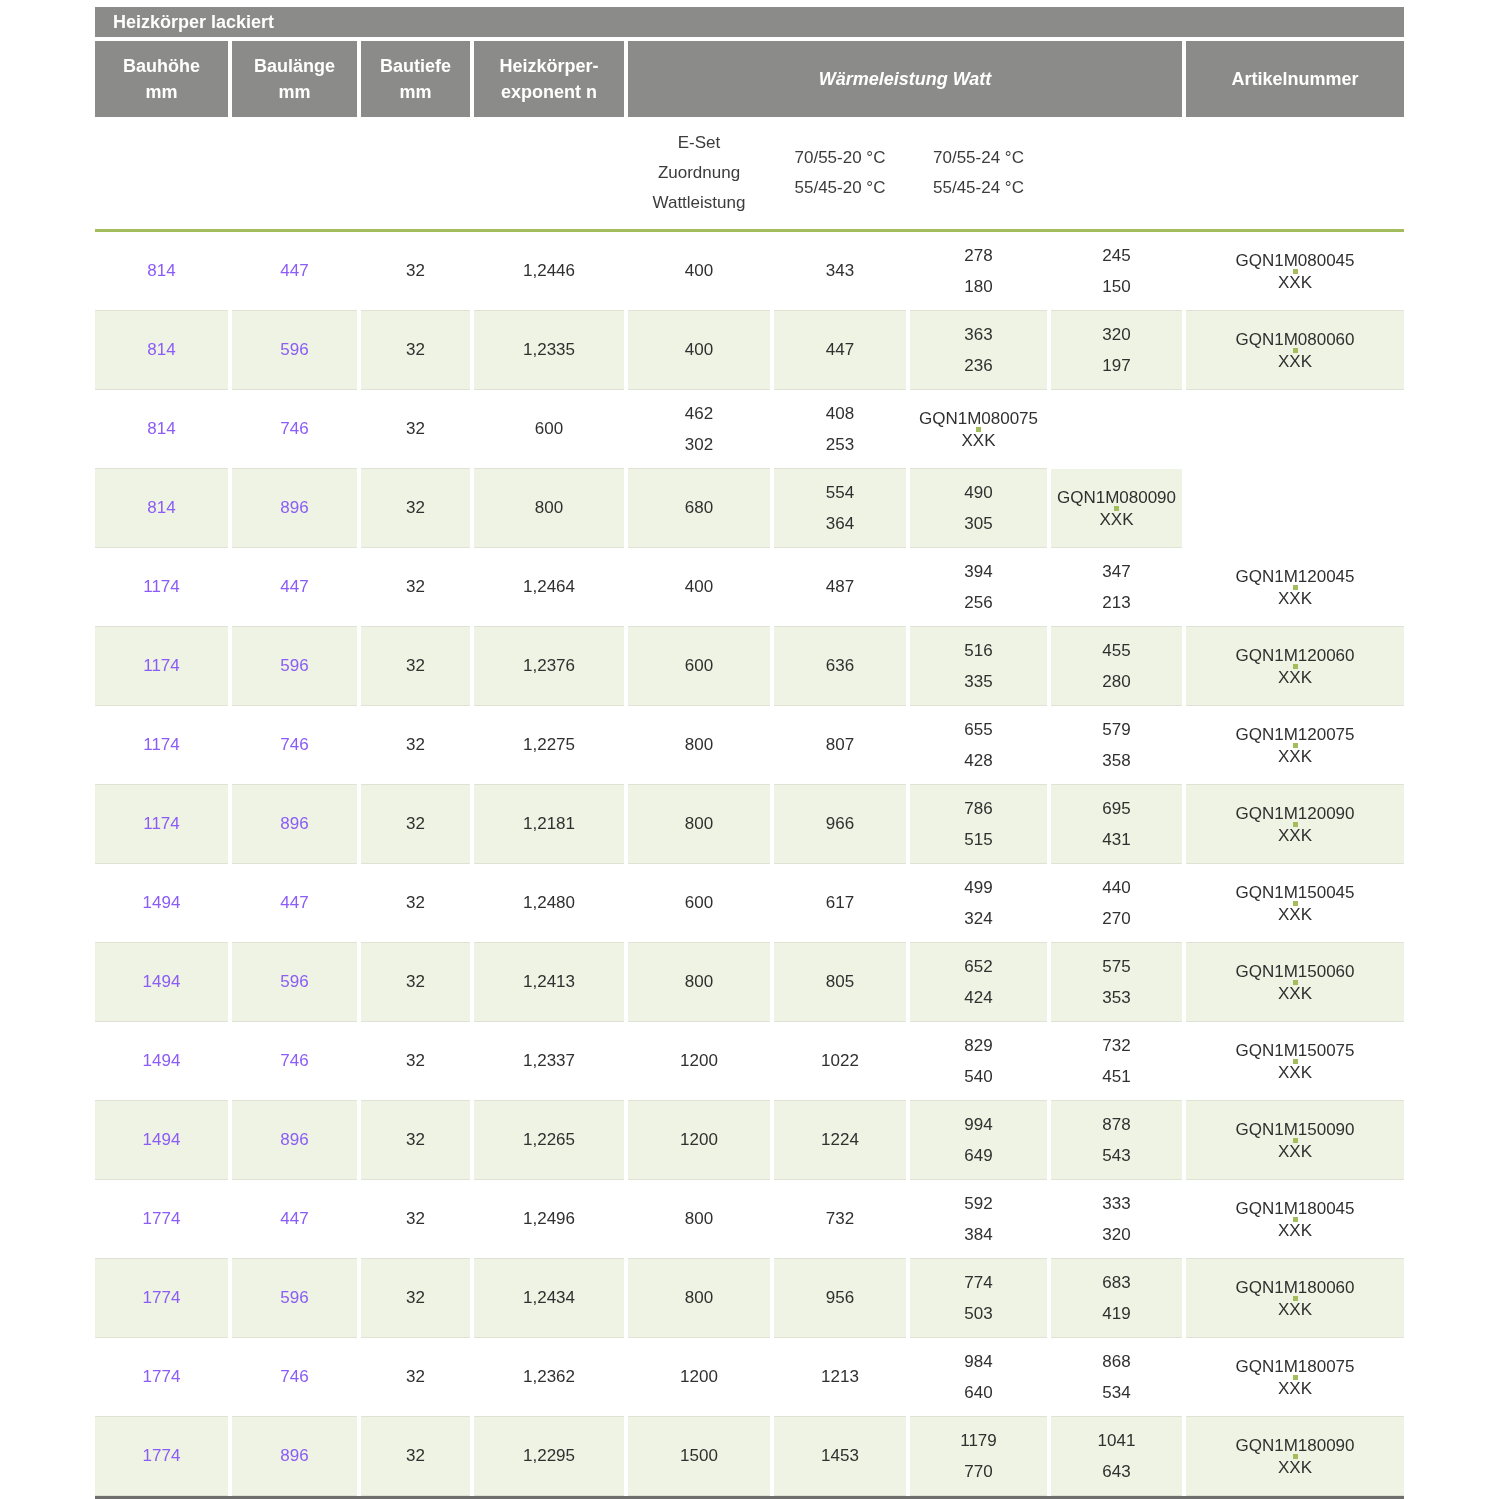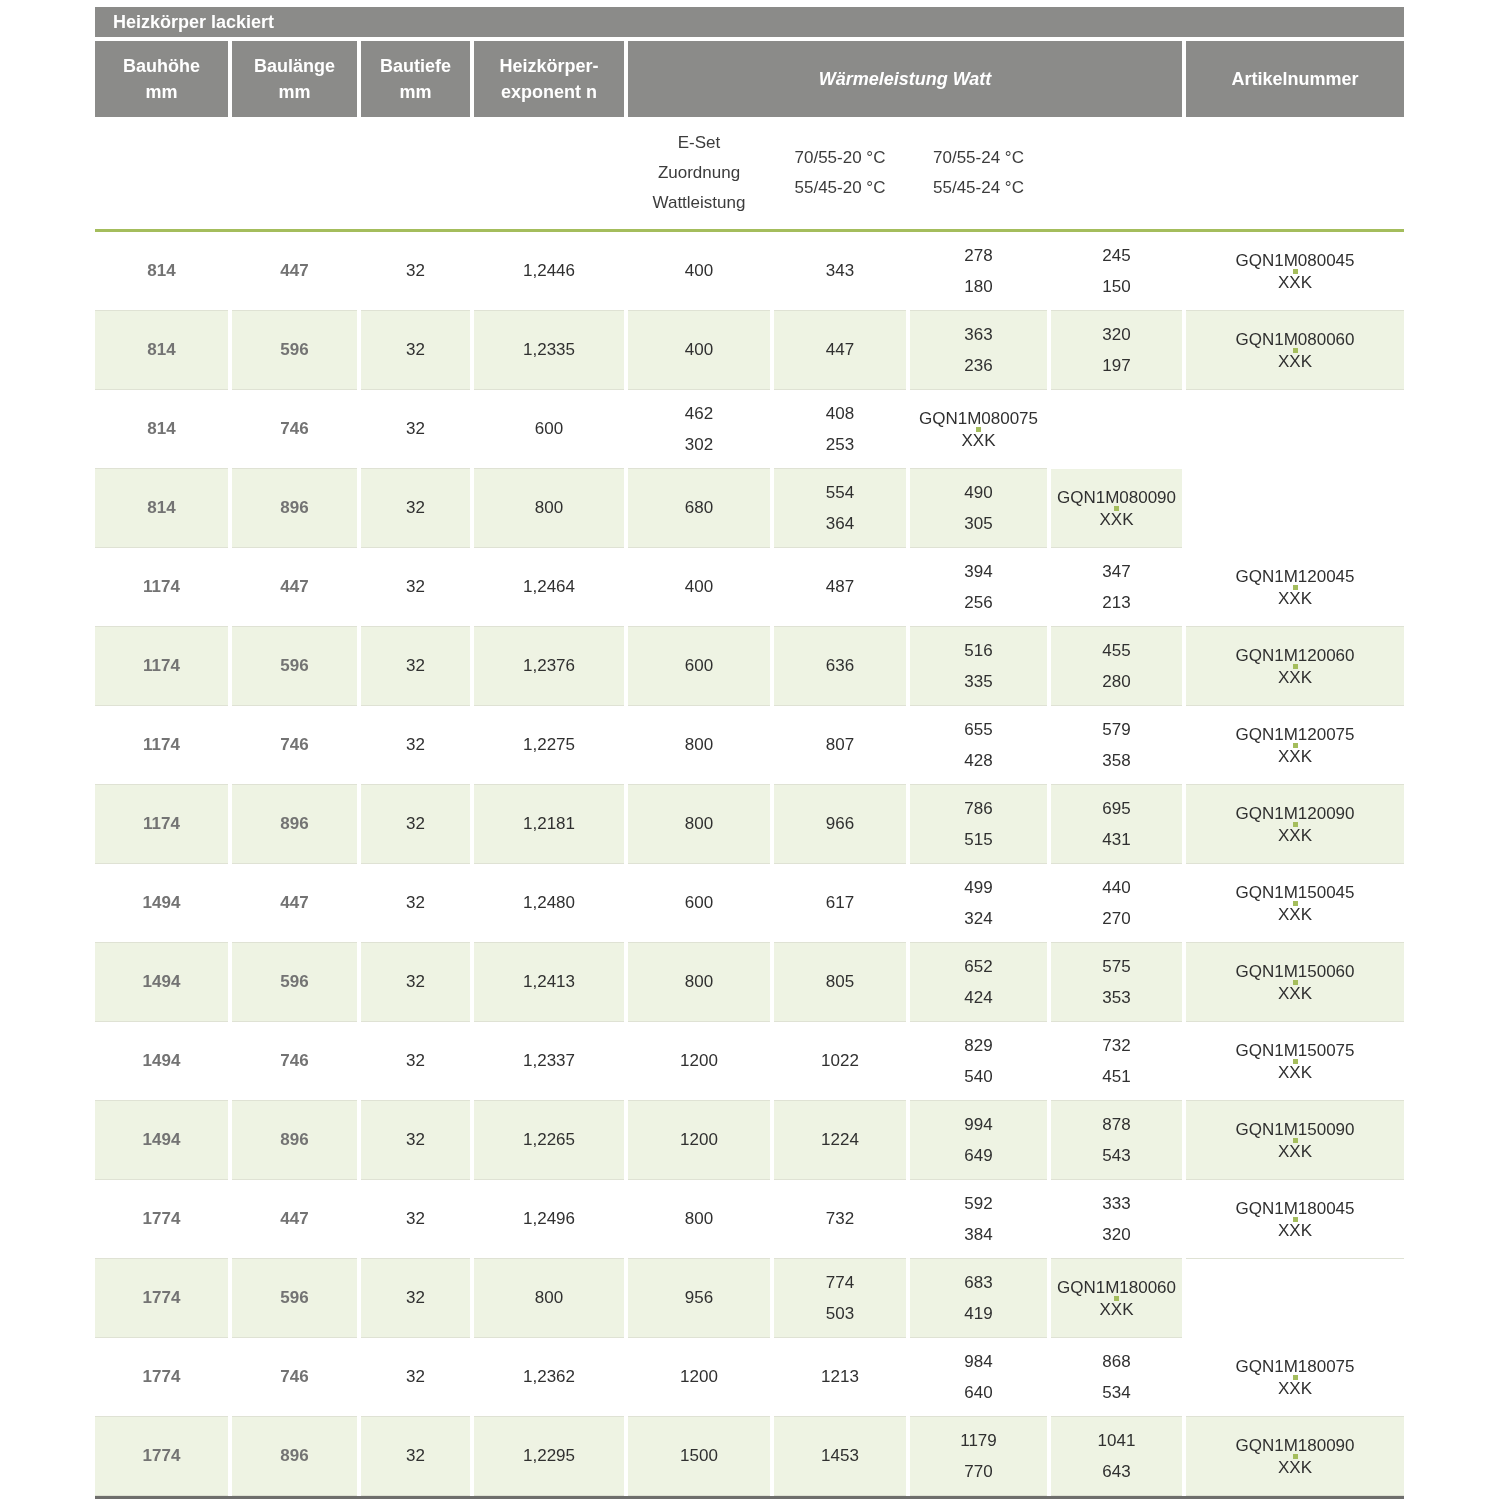--- a/index.html
+++ b/index.html
@@ -46,21 +46,21 @@
   .row { }
   .cell {
     height:79px;
     background:#ffffff;
     display:flex; flex-direction:column; justify-content:center; align-items:center;
     font-size:17px; color:#303030; line-height:1.85;
     border-bottom:1px solid #dfe2d4;
     text-align:center;
   }
   .row-alt .cell { background:#eef3e3; }
-  .cell-bold { font-weight:bold; color:#737373; }
+  .cell-bold { font-weight:normal; color:#8b5cf6; }
 
   .cell-artikel { flex-direction:column; line-height:1; }
   .green-dot {
     width:5px; height:5px; background:#a4bd5c;
     display:inline-block; margin:0 7px 0 7px;
   }
 
   .bottom-bar { height:3px; background:#6e6e6c; }
 </style>
 </head>
@@ -383,20 +383,21 @@
           <div class="cell cell-artikel">
             <span>GQN1M180045</span>
             <span class="green-dot"></span>
             <span>XXK</span>
           </div>
         </div>
         <div class="grid row row-alt">
           <div class="cell cell-bold">1774</div>
           <div class="cell cell-bold">596</div>
           <div class="cell">32</div>
+          <div class="cell">1,2434</div>
           <div class="cell">800</div>
           <div class="cell">956</div>
           <div class="cell">
             <div>774</div>
             <div>503</div>
           </div>
           <div class="cell">
             <div>683</div>
             <div>419</div>
           </div>

